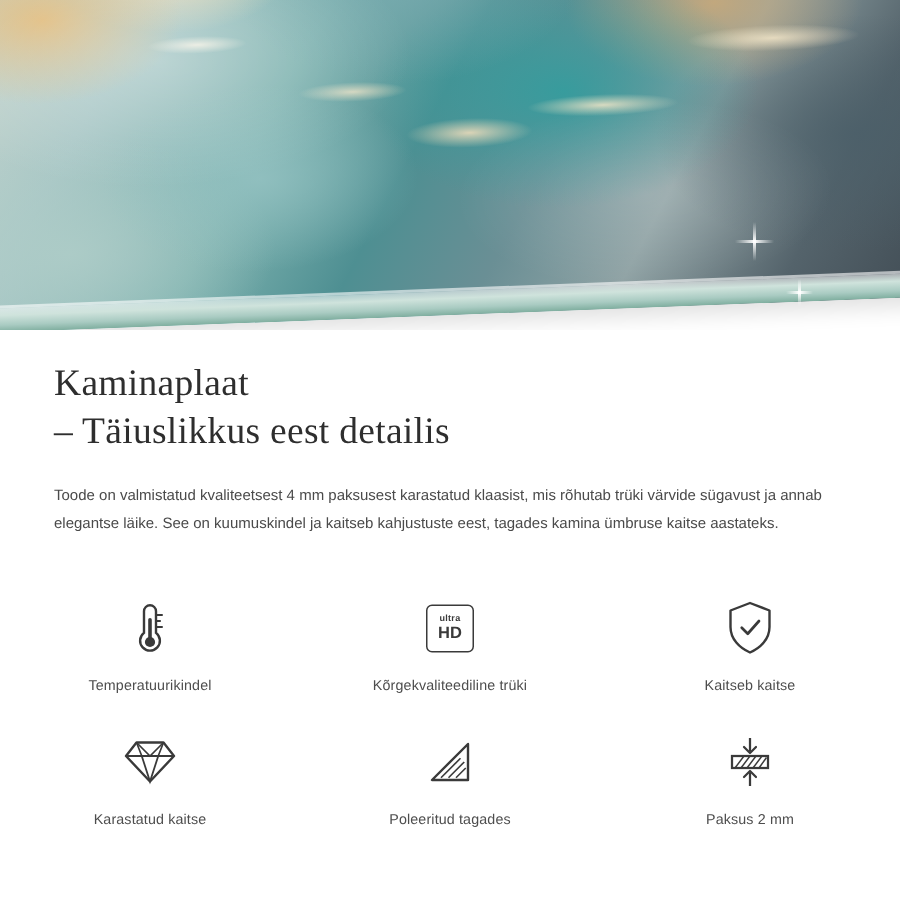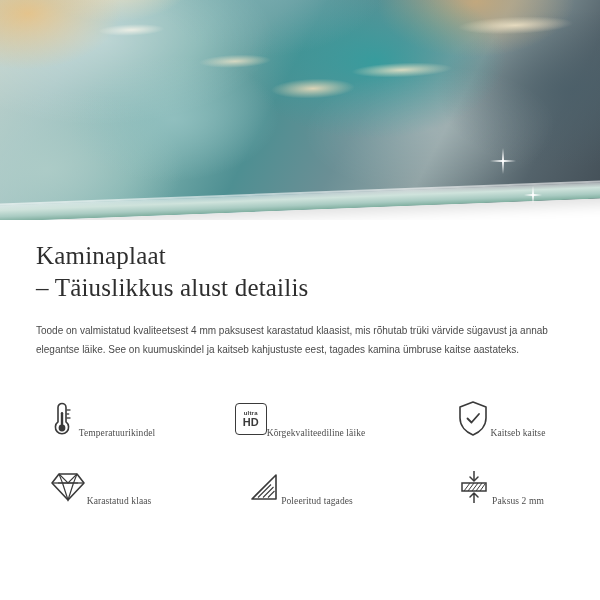--- a/index.html
+++ b/index.html
@@ -153,38 +153,37 @@
     position: absolute;
     left: 0;
     top: 392px;
     width: 600px;
     display: grid;
     grid-template-columns: repeat(3, 1fr);
     row-gap: 14px;
   }
   .feature {
     display: flex;
-    flex-direction: row;
+    flex-direction: column;
     align-items: center;
-    justify-content: center;
+    justify-content: flex-end;
     padding: 4px 6px;
   }
   .feature-icon {
     height: 46px;
     display: flex;
     align-items: center;
     justify-content: center;
   }
   .feature-label {
-    margin-top: 27px;
+    margin-top: 10px;
     font-size: 9.5px;
     color: #4d4d4d;
     text-align: center;
     letter-spacing: 0.1px;
-    font-family: Liberation Serif, serif;
   }
   .hd-badge {
     width: 30px;
     height: 30px;
     border: 1.6px solid #3a3a3a;
     border-radius: 4px;
     display: flex;
     flex-direction: column;
     align-items: center;
     justify-content: center;
@@ -216,21 +215,21 @@
       <div class="glass-edge-line"></div>
       <div class="glass-edge"></div>
     </div>
     <span class="sparkle sparkle-a"></span>
     <span class="sparkle sparkle-b"></span>
   </div>
 
   <div class="content">
     <h1 class="title">
       <span>Kaminaplaat</span>
-      <span class="line2">– Täiuslikkus alust detailis</span>
+      <span class="line2">– Täiuslikkus eest detailis</span>
     </h1>
     <p class="body-text">Toode on valmistatud kvaliteetsest 4 mm paksusest karastatud klaasist, mis rõhutab trüki värvide sügavust ja annab elegantse läike. See on kuumuskindel ja kaitseb kahjustuste eest, tagades kamina ümbruse kaitse aastateks.</p>
   </div>
 
   <div class="features">
 
     <div class="feature">
       <div class="feature-icon">
         <svg width="34" height="40" viewBox="0 0 34 40">
           <path d="M17 4.5c-2.2 0-4 1.8-4 4v14.4a6.6 6.6 0 1 0 8 0V8.5c0-2.2-1.8-4-4-4z" fill="none" stroke="#3a3a3a" stroke-width="1.6"></path>
@@ -244,21 +243,21 @@
       <div class="feature-label">Temperatuurikindel</div>
     </div>
 
     <div class="feature">
       <div class="feature-icon">
         <div class="hd-badge">
           <span class="ultra">ultra</span>
           <span class="hd">HD</span>
         </div>
       </div>
-      <div class="feature-label">Kõrgekvaliteediline läike</div>
+      <div class="feature-label">Kõrgekvaliteediline trüki</div>
     </div>
 
     <div class="feature">
       <div class="feature-icon">
         <svg width="36" height="42" viewBox="0 0 36 42">
           <path d="M18 4 L31 9 v11c0 8-6 14-13 17-7-3-13-9-13-17V9z" fill="none" stroke="#3a3a3a" stroke-width="1.6" stroke-linejoin="round"></path>
           <path d="M12.5 20.5 l4 4 7.5-8.5" fill="none" stroke="#3a3a3a" stroke-width="1.8" stroke-linecap="round" stroke-linejoin="round"></path>
         </svg>
       </div>
       <div class="feature-label">Kaitseb kaitse</div>
@@ -269,21 +268,21 @@
         <svg width="38" height="36" viewBox="0 0 38 36">
           <path d="M10 5 h18 l7 9 -16 17 -16 -17z" fill="none" stroke="#3a3a3a" stroke-width="1.6" stroke-linejoin="round"></path>
           <path d="M3 14 h32" stroke="#3a3a3a" stroke-width="1.3"></path>
           <path d="M10 5 l3.5 9 -4.5 0" fill="none" stroke="#3a3a3a" stroke-width="1.1"></path>
           <path d="M28 5 l-3.5 9 4.5 0" fill="none" stroke="#3a3a3a" stroke-width="1.1"></path>
           <path d="M13.5 14 l5.5 17 5.5 -17" fill="none" stroke="#3a3a3a" stroke-width="1.2"></path>
           <path d="M13.5 14 h11" stroke="#3a3a3a" stroke-width="1.1"></path>
           <path d="M10 5 l9 9 9 -9" fill="none" stroke="#3a3a3a" stroke-width="1.1"></path>
         </svg>
       </div>
-      <div class="feature-label">Karastatud klaas</div>
+      <div class="feature-label">Karastatud kaitse</div>
     </div>
 
     <div class="feature">
       <div class="feature-icon">
         <svg width="34" height="34" viewBox="0 0 34 34">
           <path d="M5 29 L29 29 L29 5 Z" fill="none" stroke="#3a3a3a" stroke-width="1.6" stroke-linejoin="round"></path>
           <line x1="11" y1="27.5" x2="24" y2="14.5" stroke="#3a3a3a" stroke-width="1.1"></line>
           <line x1="16" y1="27.5" x2="26.5" y2="17" stroke="#3a3a3a" stroke-width="1.1"></line>
           <line x1="21" y1="27.5" x2="27.5" y2="21" stroke="#3a3a3a" stroke-width="1.1"></line>
         </svg>

